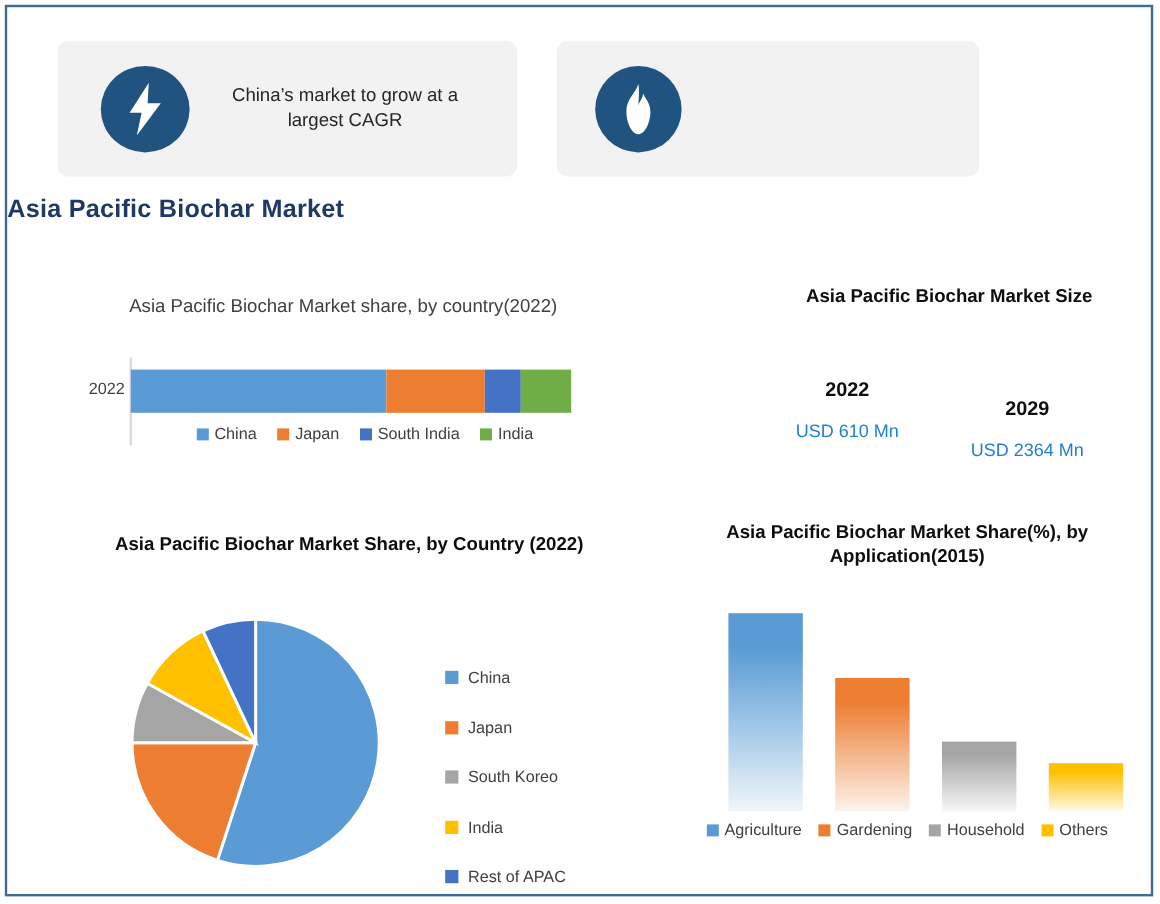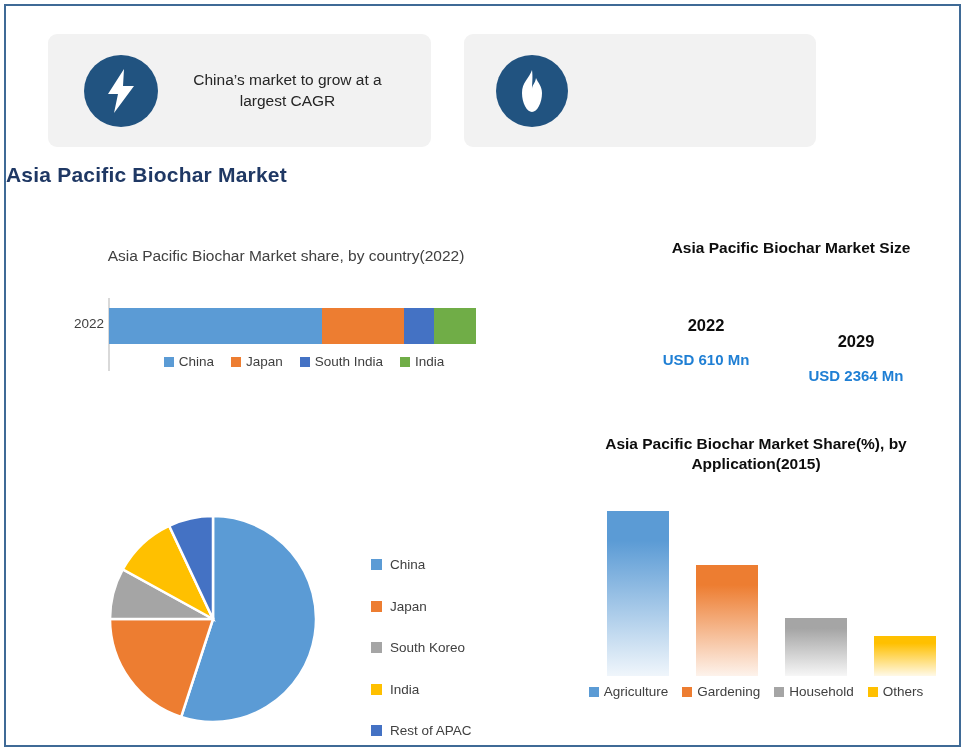--- a/index.html
+++ b/index.html
@@ -82,21 +82,21 @@
   
   #panel-size{position:absolute;left:620px;top:232px;width:330px;height:145px;}
   #size-title{
     position:absolute;left:0;top:0;width:330px;text-align:center;
     font-size:15.5px;font-weight:bold;color:#0d0d0d;line-height:1.30;
   }
   .size-col{position:absolute;width:150px;text-align:center;}
   #size-col-2022{left:5px;top:78px;}
   #size-col-2029{left:155px;top:94px;}
   .size-year{font-size:16.5px;font-weight:bold;color:#0d0d0d;}
-  .size-val{font-size:15px;font-weight:bold;color:#1f7fd4;margin-top:16px;}
+  .size-val{font-size:15px;font-weight:normal;color:#1f7fd4;margin-top:16px;}
 
   
   #panel-pie{position:absolute;left:60px;top:430px;width:450px;height:305px;}
   #pie-title{
     position:absolute;left:25px;top:8px;width:400px;text-align:center;
     font-size:15.5px;font-weight:bold;color:#0d0d0d;line-height:1.30;
   }
   #pie-svg{position:absolute;left:42px;top:78px;}
   #pie-legend{position:absolute;left:305px;top:108px;width:145px;}
   .plg{display:flex;align-items:center;gap:8px;height:41.5px;font-size:13.5px;color:#404040;}
@@ -176,20 +176,21 @@
       <div class="size-year">2022</div>
       <div class="size-val">USD 610 Mn</div>
     </div>
     <div class="size-col" id="size-col-2029">
       <div class="size-year">2029</div>
       <div class="size-val">USD 2364 Mn</div>
     </div>
   </div>
 
   <div id="panel-pie">
+    <div id="pie-title">Asia Pacific Biochar Market Share, by Country (2022)</div>
     <svg id="pie-svg" width="210" height="210" viewBox="0 0 210 210">
         <path d="M 105 105 L 105 2 A 103 103 0 1 1 73.17124957938037 202.9588211784008 Z" fill="#5b9bd5" stroke="#ffffff" stroke-width="2.5"></path>
         <path d="M 105 105 L 73.17124957938037 202.9588211784008 A 103 103 0 0 1 2 105.00000000000001 Z" fill="#ed7d31" stroke="#ffffff" stroke-width="2.5"></path>
         <path d="M 105 105 L 2 105.00000000000001 A 103 103 0 0 1 14.740411955482045 55.37937156752336 Z" fill="#a5a5a5" stroke="#ffffff" stroke-width="2.5"></path>
         <path d="M 105 105 L 14.740411955482045 55.37937156752336 A 103 103 0 0 1 61.14473296879757 11.802813595999964 Z" fill="#ffc000" stroke="#ffffff" stroke-width="2.5"></path>
         <path d="M 105 105 L 61.14473296879757 11.802813595999964 A 103 103 0 0 1 104.99999999999999 2 Z" fill="#4472c4" stroke="#ffffff" stroke-width="2.5"></path>
       </svg>
     <div id="pie-legend">
         <div class="plg">
           <span class="sw" style="background: rgb(91, 155, 213);"></span>

